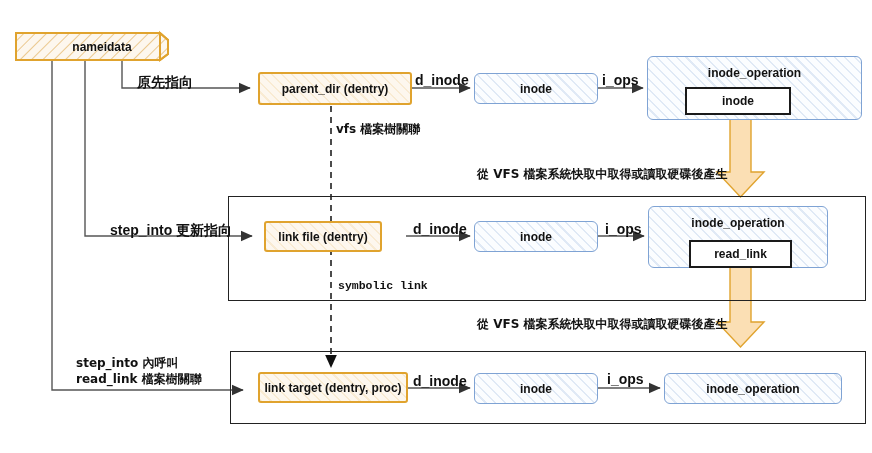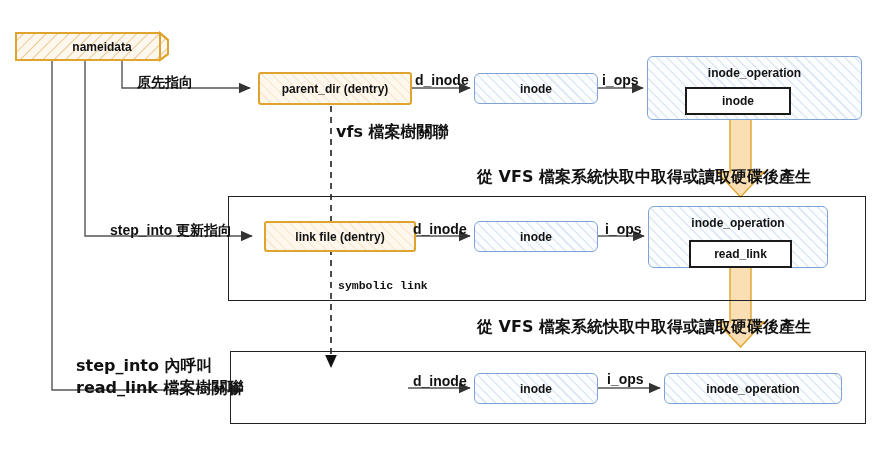--- a/index.html
+++ b/index.html
@@ -19,21 +19,21 @@
       border-radius:6px;font-size:12px;}
   .ent-blue.big{align-items:flex-start;padding-top:9px;}
   .ops-title{font-size:12px;font-weight:bold;}
   
   .method{position:absolute;border:2px solid #1a1a1a;background:#ffffff;
           display:flex;align-items:center;justify-content:center;
           font-size:12px;font-weight:bold;color:#111;z-index:4;}
   
   .frame{position:absolute;border:1.5px solid #222;background:transparent;box-sizing:border-box;}
   .lbl{position:absolute;font-size:11.5px;font-weight:bold;color:#111;white-space:pre;line-height:1.35;font-family:Liberation Mono, monospace;}
-  .lbl.cjk{font-family:"DejaVu Sans","Liberation Sans",sans-serif;font-size:16px;}
+  .lbl.cjk{font-family:"DejaVu Sans","Liberation Sans",sans-serif;font-size:12px;}
   .edge-lbl{position:absolute;font-size:14px;font-weight:bold;color:#111;white-space:nowrap;text-align:center;}
 </style>
 </head>
 <body>
 
 <div id="stage">
 
   <svg class="layer" viewBox="0 0 872 453">
     <defs>
       <marker id="ah" markerWidth="9" markerHeight="9" refX="8" refY="4.5" orient="auto">
@@ -96,33 +96,36 @@
   <div class="node ent-blue" style="left:474px;top:73px;width:124px;height:31px;">
     <span>inode</span>
   </div>
   <div class="node ent-blue big" style="left:647px;top:56px;width:215px;height:64px;">
     <span class="ops-title">inode_operation</span>
   </div>
   <div class="method" style="left:685px;top:87px;width:102px;height:24px;">
     <span>inode</span>
   </div>
 
-  <div class="node ent-orange" style="left:264px;top:221px;width:152px;height:31px;">
+  <div class="node ent-orange" style="left:264px;top:221px;width:118px;height:31px;">
     <span>link file (dentry)</span>
   </div>
   <div class="node ent-blue" style="left:474px;top:221px;width:124px;height:31px;">
     <span>inode</span>
   </div>
   <div class="node ent-blue big" style="left:648px;top:206px;width:180px;height:62px;">
     <span class="ops-title">inode_operation</span>
   </div>
   <div class="method" style="left:689px;top:240px;width:99px;height:24px;">
     <span>read_link</span>
   </div>
 
+  <div class="node ent-orange" style="left:258px;top:372px;width:150px;height:31px;">
+    <span>link target (dentry, proc)</span>
+  </div>
   <div class="node ent-blue" style="left:474px;top:373px;width:124px;height:31px;">
     <span>inode</span>
   </div>
   <div class="node ent-blue" style="left:664px;top:373px;width:178px;height:31px;">
     <span>inode_operation</span>
   </div>
 
   <div class="edge-lbl cjk" style="left:137px;top:74px;">原先指向</div>
   <div class="edge-lbl cjk" style="left:110px;top:222px;">step_into 更新指向</div>
   <div class="lbl cjk" style="left:76px;top:355px;">step_into 內呼叫

